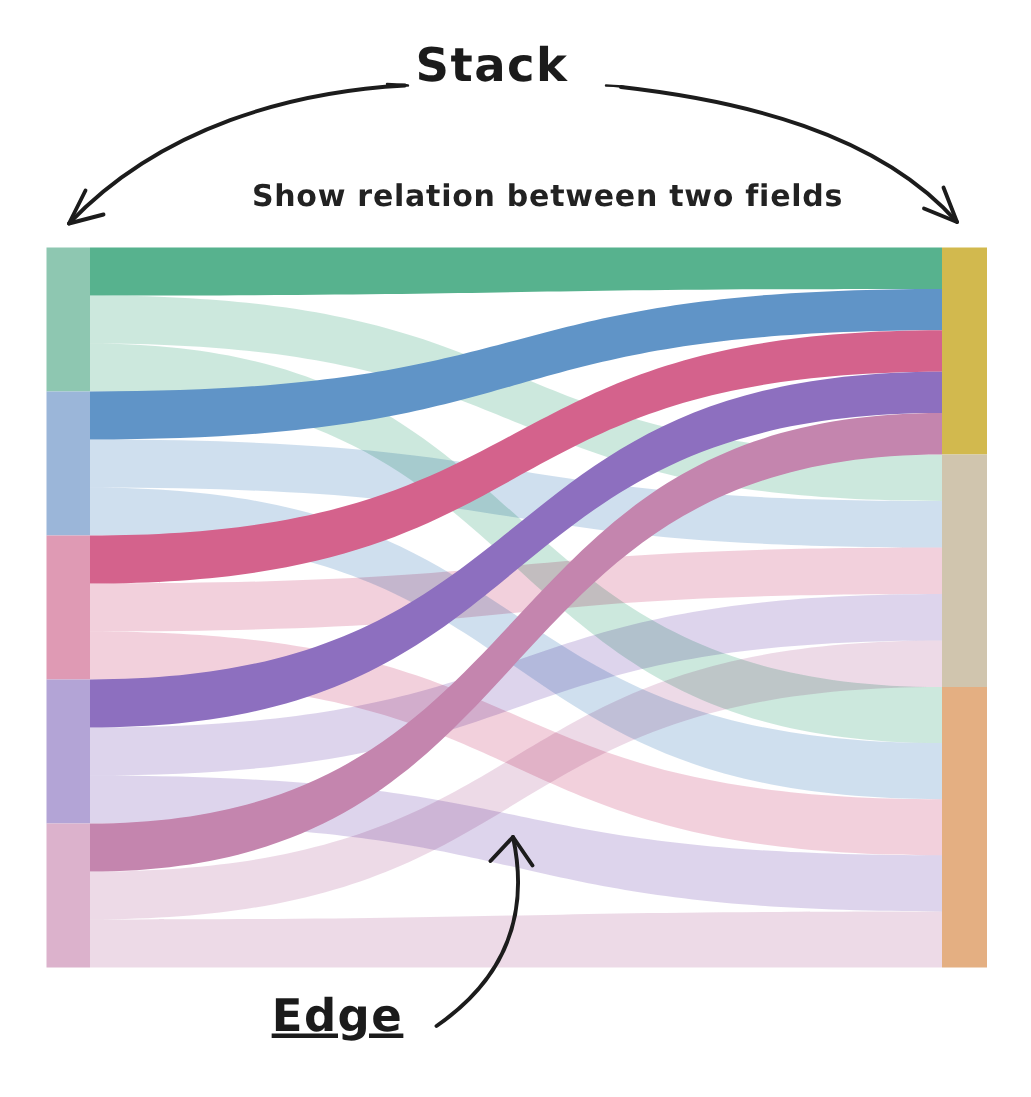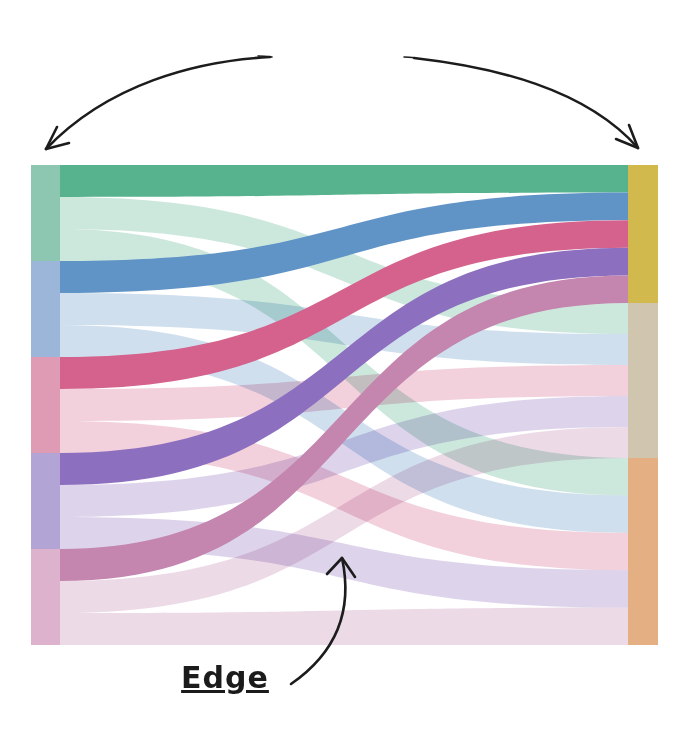--- a/index.html
+++ b/index.html
@@ -12,20 +12,22 @@
   .subtitle{top:118px;left:365px;font-size:20px;font-weight:600;letter-spacing:.5px;color:#222;}
   .edge-label{top:660px;left:225px;font-size:30px;text-decoration:underline;}
   .arrow{fill:none;stroke:#1c1c1c;stroke-width:2.6;stroke-linecap:round;stroke-linejoin:round;}
   .arrow-tail{stroke-width:1.6;}
 </style>
 </head>
 <body>
 
 <div class="figure">
 
+  <div class="hand-label title">Stack</div>
+  <div class="hand-label subtitle">Show relation between two fields</div>
   <div class="hand-label edge-label">Edge</div>
 
   <svg width="687" height="731" viewBox="0 0 687 731" style="isolation:isolate">
 
     <g>
         <path d="M 60 197.0
                C 372.40000000000003 197.0 315.59999999999997 303.0 628 303.0
                L 628 334.0
                C 315.59999999999997 334.0 372.40000000000003 229.0 60 229.0 Z" fill="#57b28e" fill-opacity="0.3" style="mix-blend-mode: multiply;"></path>
         <path d="M 60 229.0

